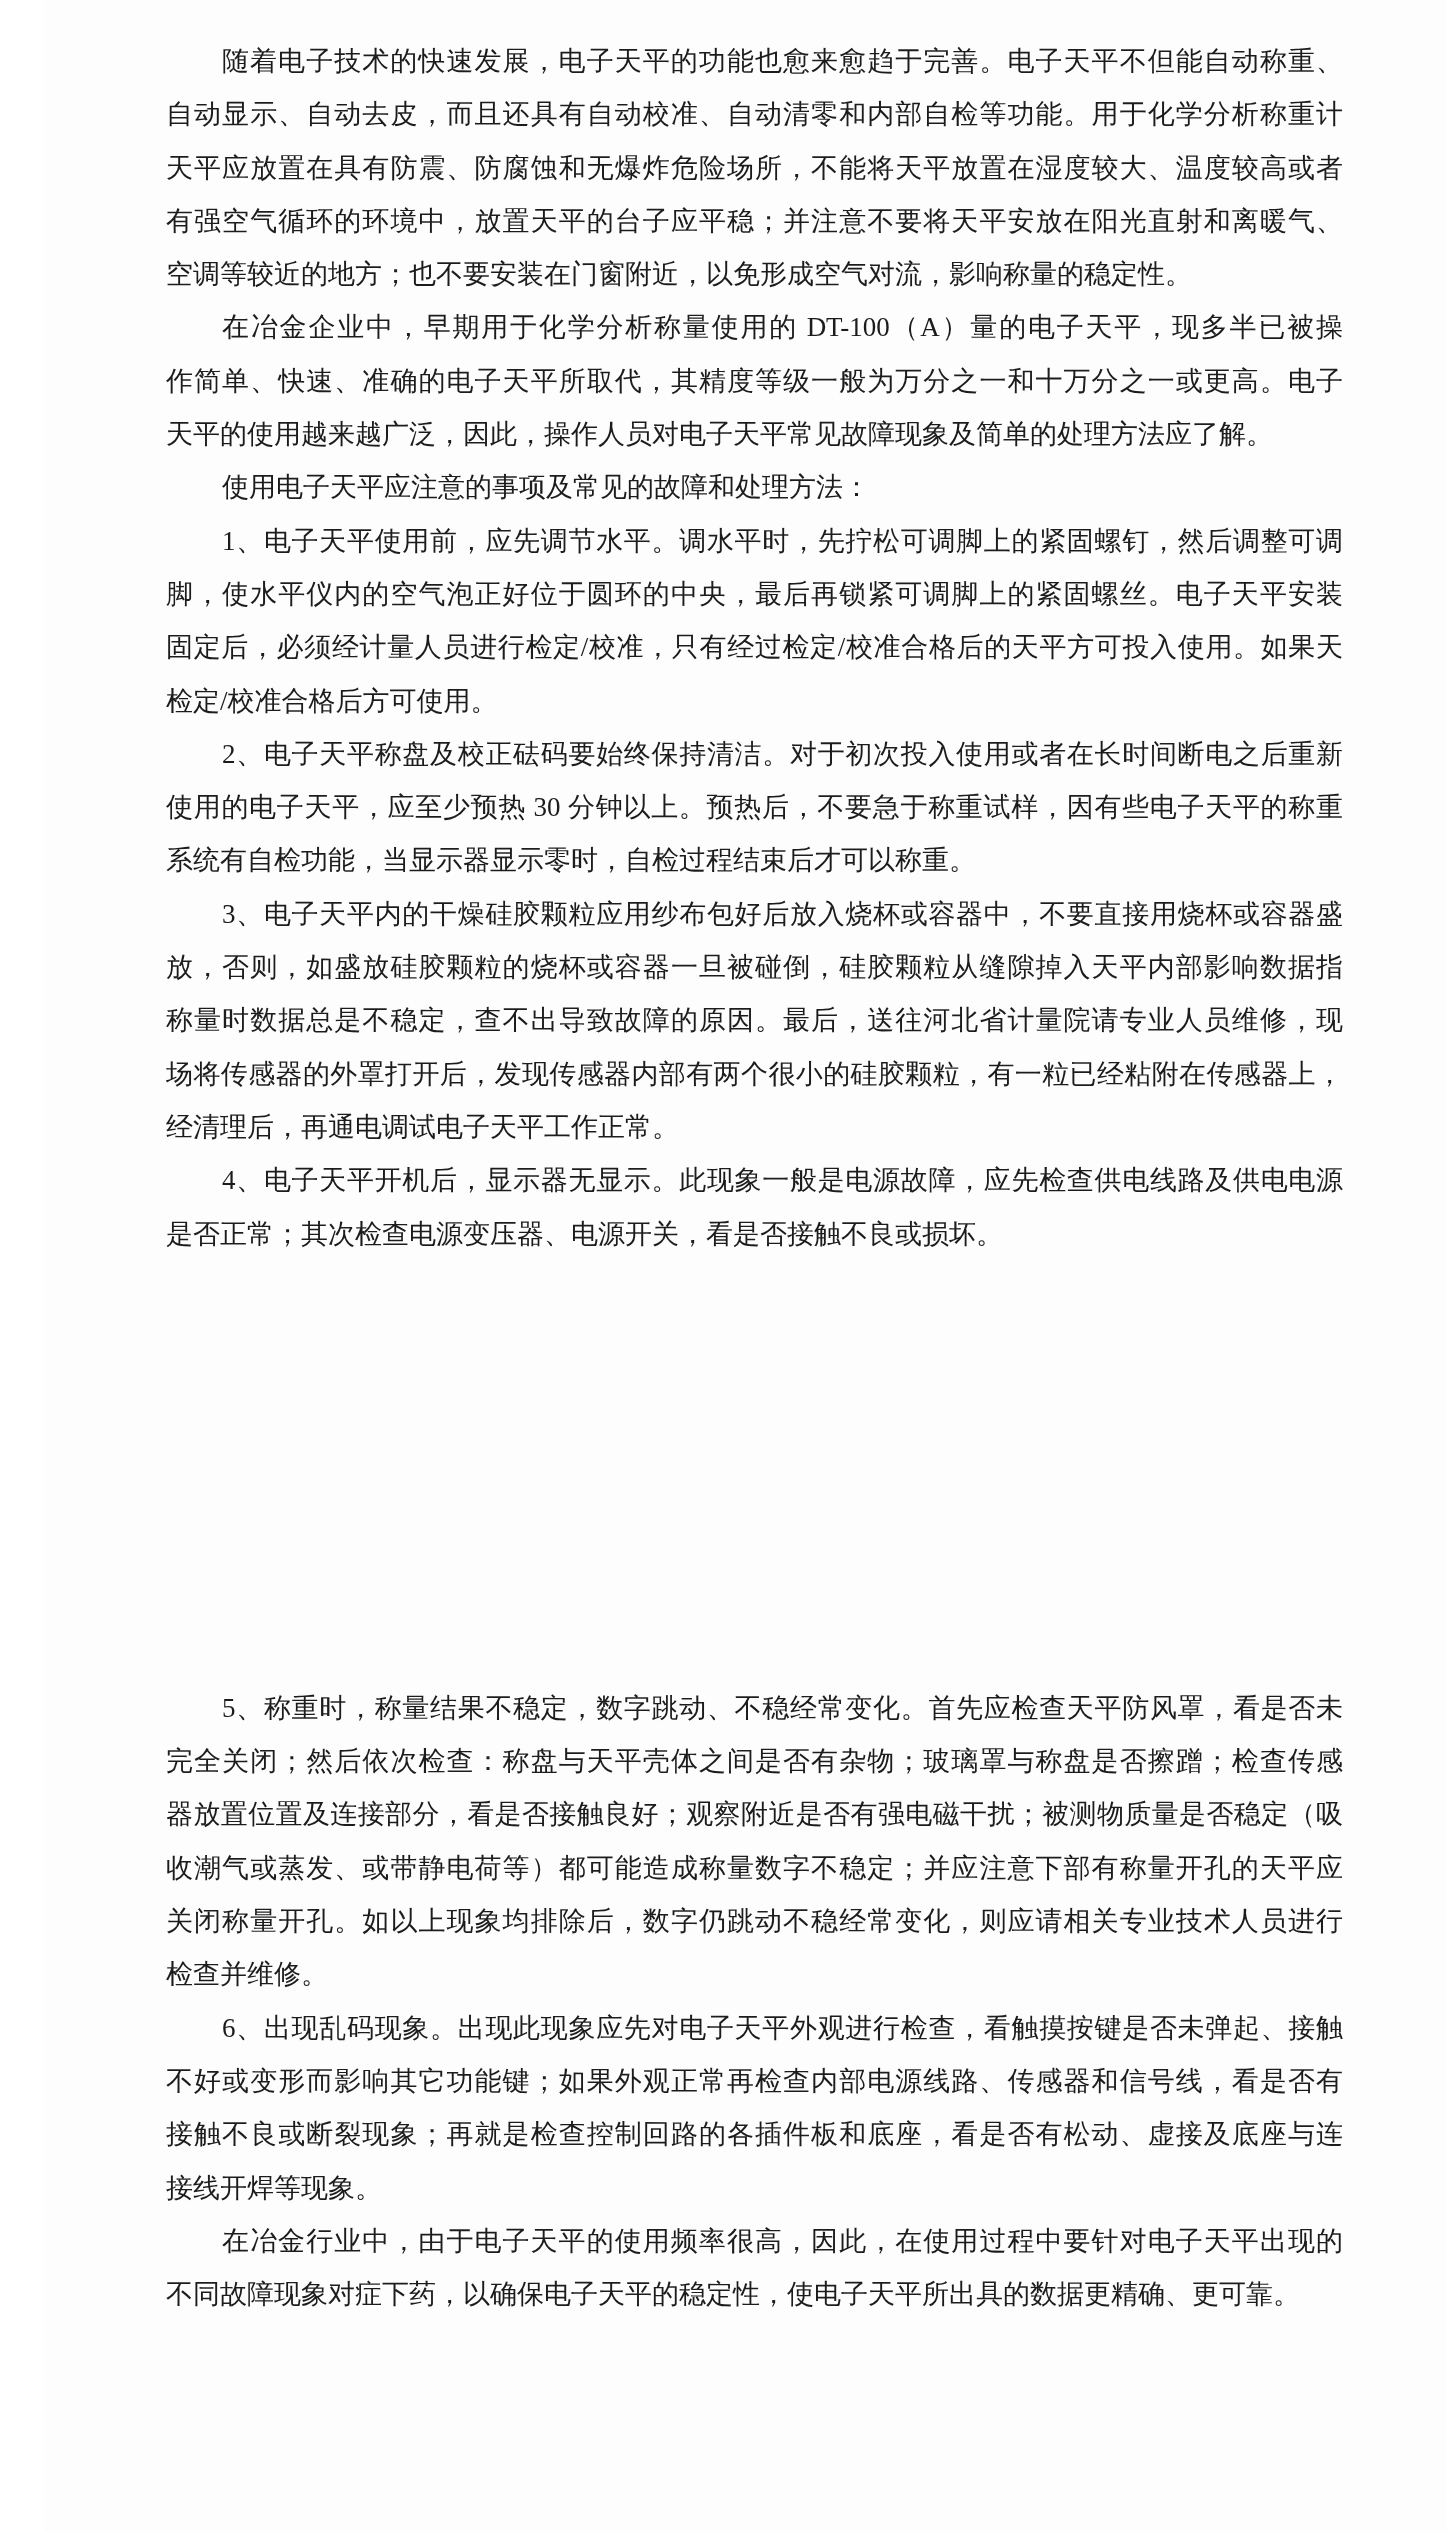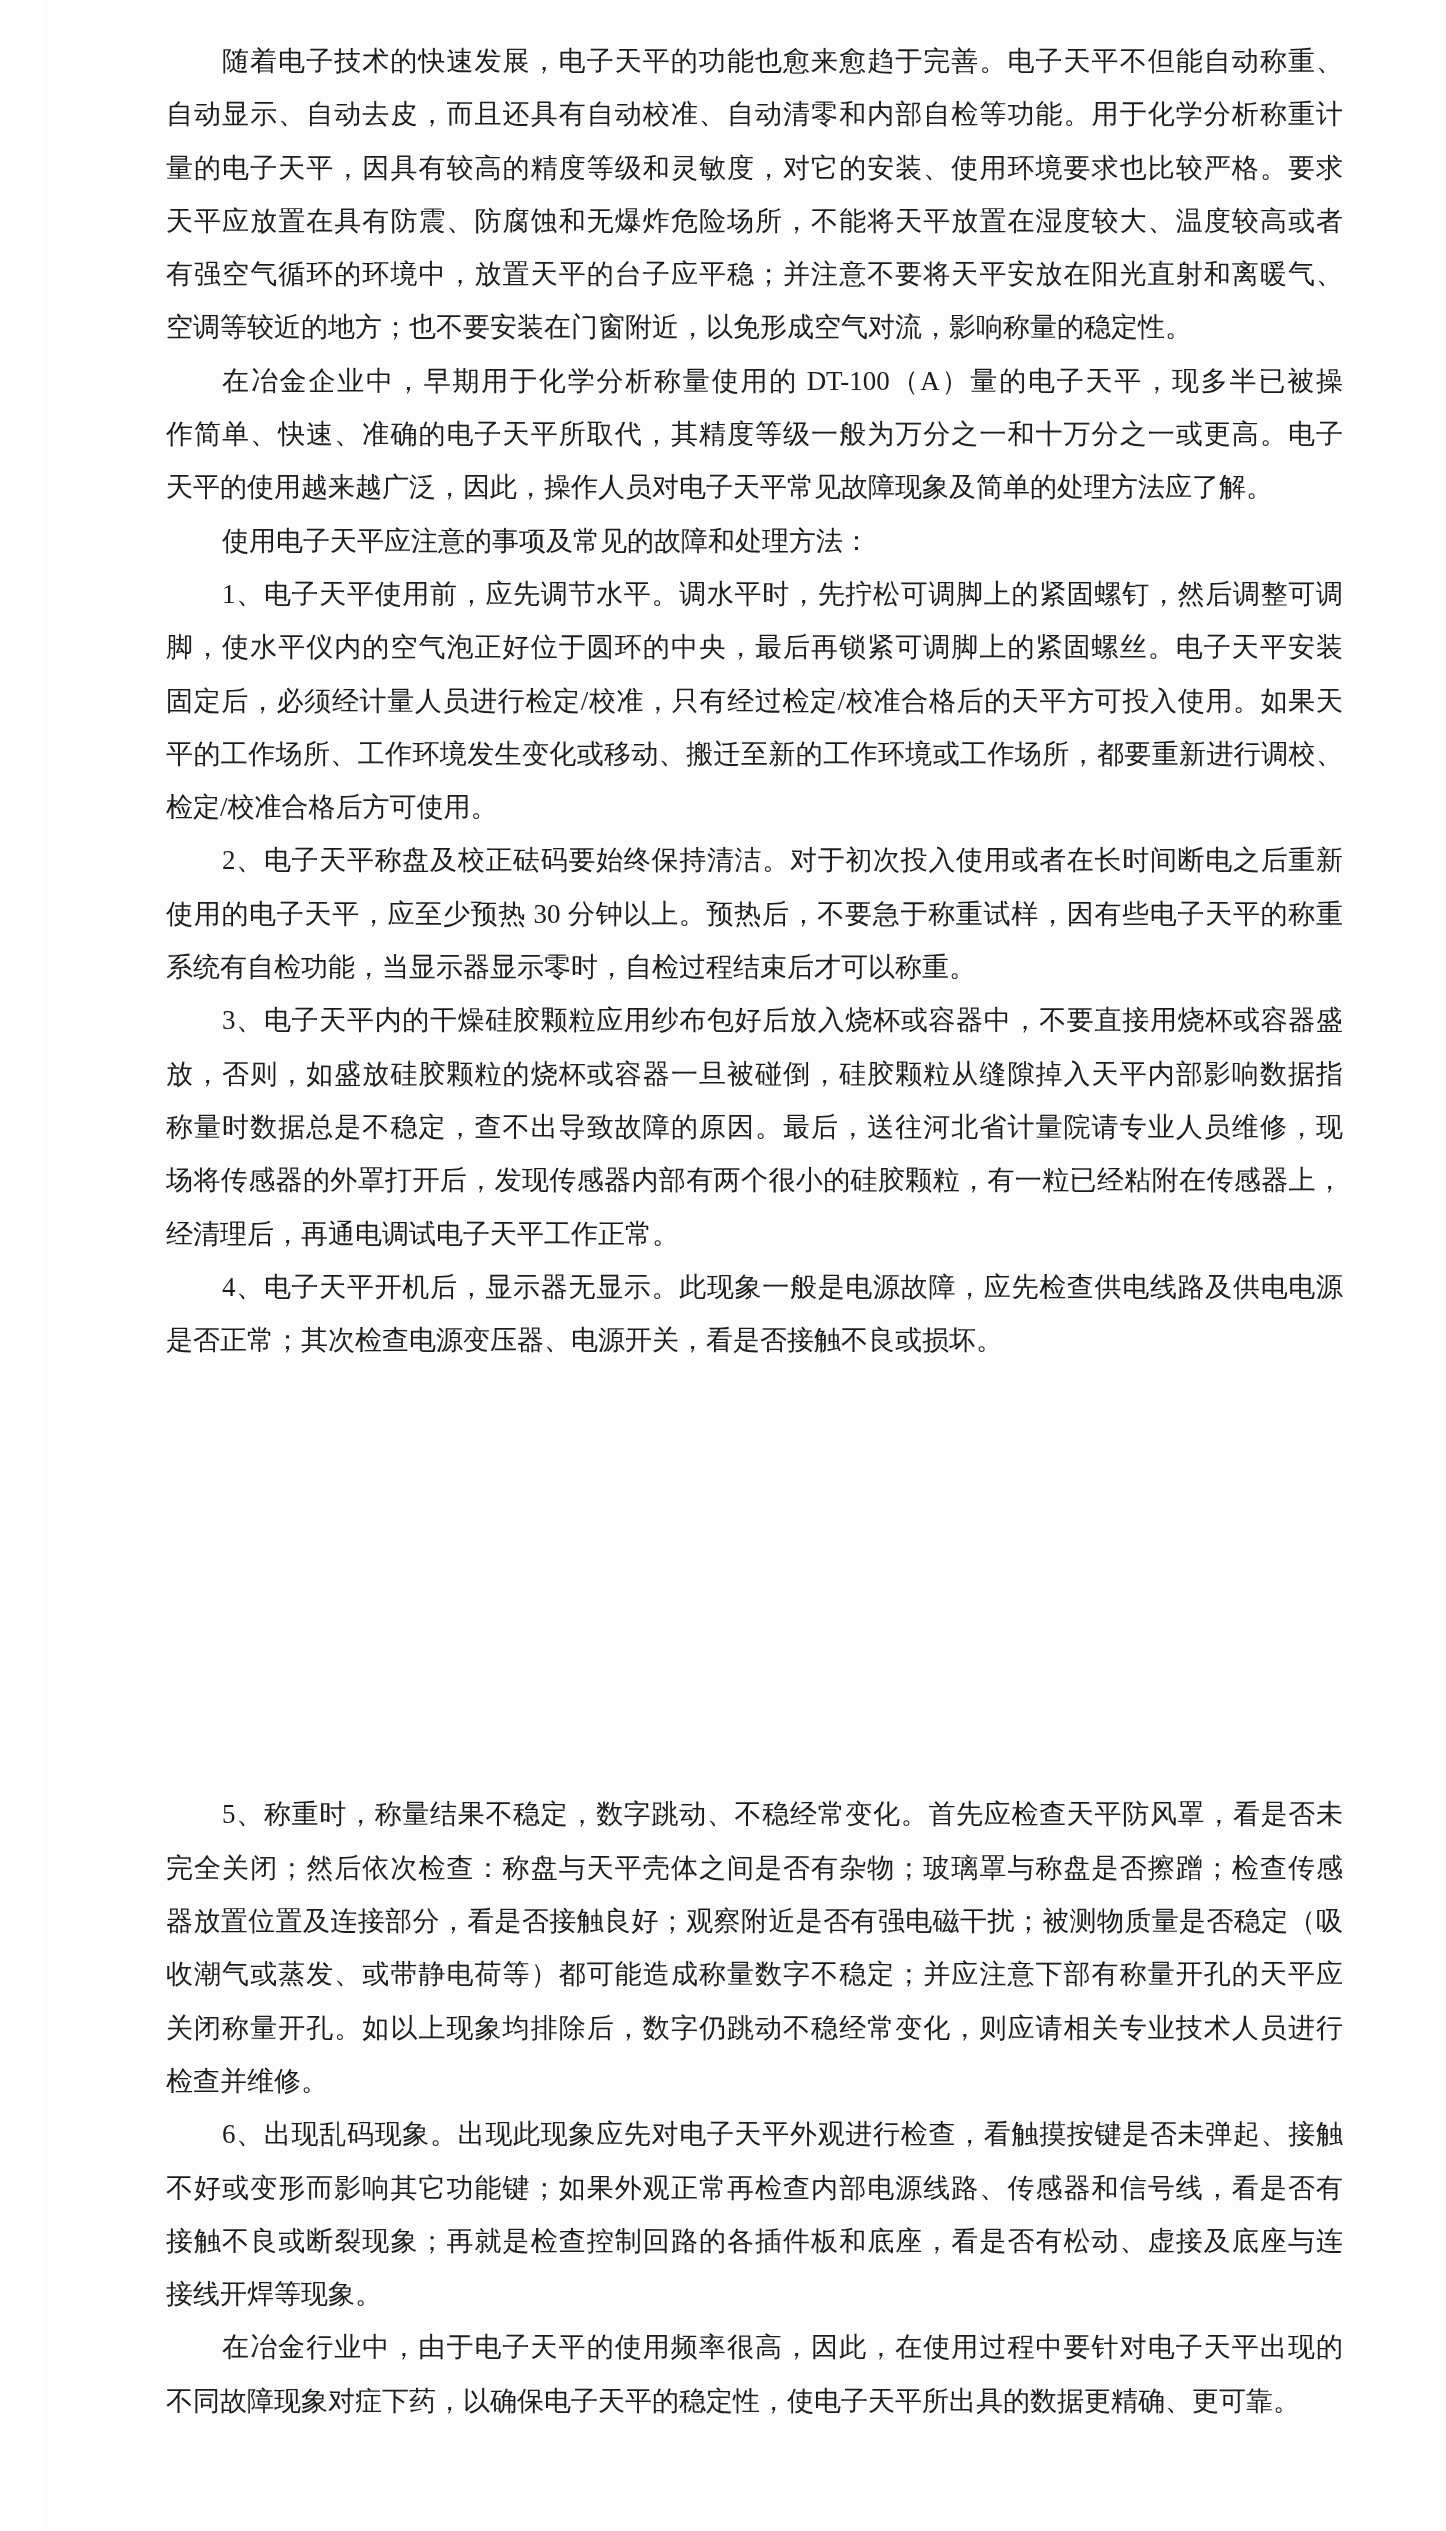--- a/index.html
+++ b/index.html
@@ -36,38 +36,36 @@
   .spacer { width: 100%; }
 </style>
 </head>
 <body>
 
 <div class="page">
   <div class="doc" id="doc">
       <div>
         <div class="line para-start">随着电子技术的快速发展，电子天平的功能也愈来愈趋于完善。电子天平不但能自动称重、</div>
         <div class="line">自动显示、自动去皮，而且还具有自动校准、自动清零和内部自检等功能。用于化学分析称重计</div>
-        <div class="line">量的电子天平，因具有较高的精度等级和灵敏度，对它的安装、使用环境要求也比较严格。要求</div>
         <div class="line">天平应放置在具有防震、防腐蚀和无爆炸危险场所，不能将天平放置在湿度较大、温度较高或者</div>
         <div class="line">有强空气循环的环境中，放置天平的台子应平稳；并注意不要将天平安放在阳光直射和离暖气、</div>
         <div class="line para-end">空调等较近的地方；也不要安装在门窗附近，以免形成空气对流，影响称量的稳定性。</div>
       </div>
       <div>
         <div class="line para-start">在冶金企业中，早期用于化学分析称量使用的 DT-100（A）量的电子天平，现多半已被操</div>
         <div class="line">作简单、快速、准确的电子天平所取代，其精度等级一般为万分之一和十万分之一或更高。电子</div>
         <div class="line para-end">天平的使用越来越广泛，因此，操作人员对电子天平常见故障现象及简单的处理方法应了解。</div>
       </div>
       <div>
         <div class="line para-start para-end">使用电子天平应注意的事项及常见的故障和处理方法：</div>
       </div>
       <div>
         <div class="line para-start">1、电子天平使用前，应先调节水平。调水平时，先拧松可调脚上的紧固螺钉，然后调整可调</div>
         <div class="line">脚，使水平仪内的空气泡正好位于圆环的中央，最后再锁紧可调脚上的紧固螺丝。电子天平安装</div>
         <div class="line">固定后，必须经计量人员进行检定/校准，只有经过检定/校准合格后的天平方可投入使用。如果天</div>
-        <div class="line">平的工作场所、工作环境发生变化或移动、搬迁至新的工作环境或工作场所，都要重新进行调校、</div>
         <div class="line para-end">检定/校准合格后方可使用。</div>
       </div>
       <div>
         <div class="line para-start">2、电子天平称盘及校正砝码要始终保持清洁。对于初次投入使用或者在长时间断电之后重新</div>
         <div class="line">使用的电子天平，应至少预热 30 分钟以上。预热后，不要急于称重试样，因有些电子天平的称重</div>
         <div class="line para-end">系统有自检功能，当显示器显示零时，自检过程结束后才可以称重。</div>
       </div>
       <div>
         <div class="line para-start">3、电子天平内的干燥硅胶颗粒应用纱布包好后放入烧杯或容器中，不要直接用烧杯或容器盛</div>
         <div class="line">放，否则，如盛放硅胶颗粒的烧杯或容器一旦被碰倒，硅胶颗粒从缝隙掉入天平内部影响数据指</div>

